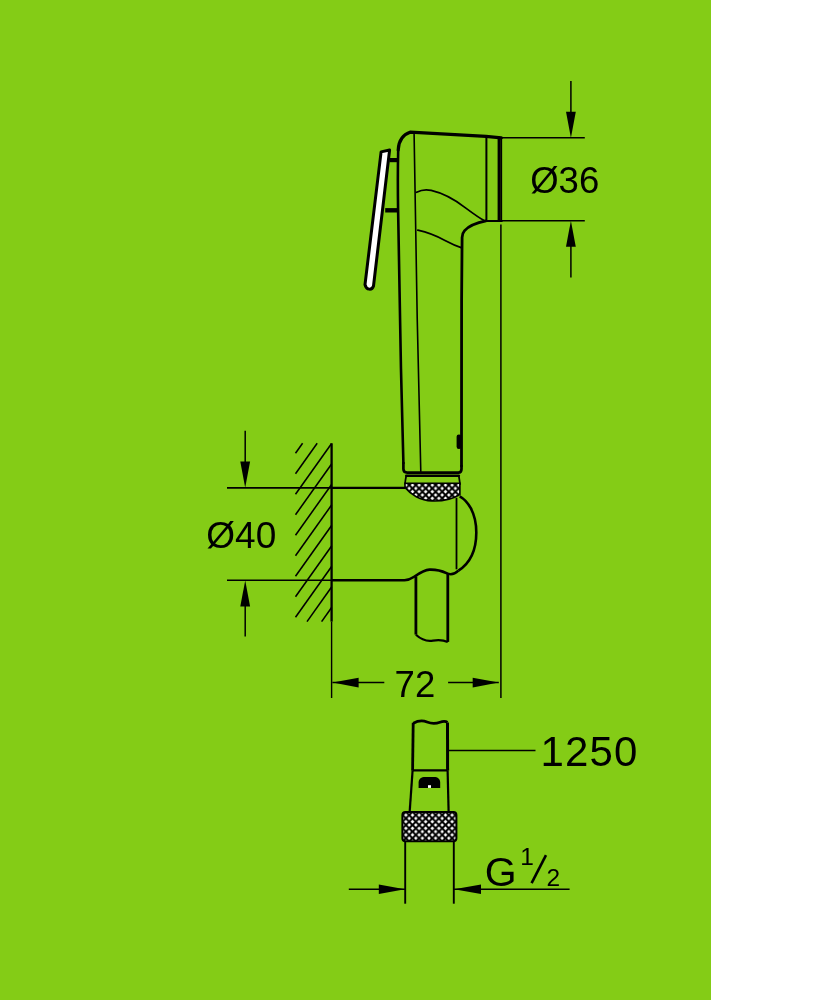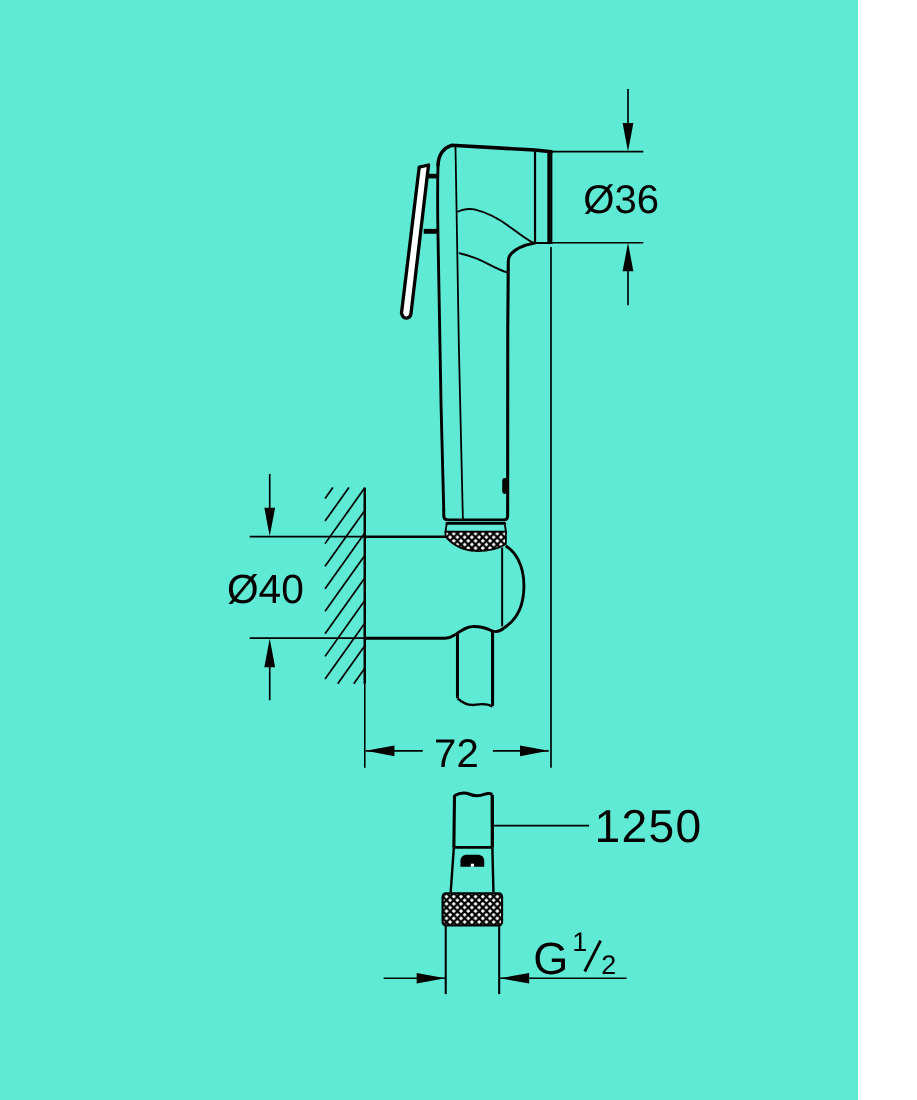--- a/index.html
+++ b/index.html
@@ -1,16 +1,16 @@
 <!DOCTYPE html>
 <html><head>
 <meta charset="utf-8">
 <style>
 html,body{margin:0;padding:0;background:#fff;}
-#page{position:relative;width:780px;height:1000px;background:#5eead4;overflow:hidden;}
+#page{position:relative;width:711px;height:1000px;background:#84cc16;overflow:hidden;}
 svg{position:absolute;top:0;left:0;}
 text{font-family:"Liberation Sans",sans-serif;fill:#000;}
 </style>
 </head>
 <body>
 <div id="page">
 <svg width="834" height="1000" viewBox="0 0 834 1000">
 <defs>
 <pattern id="kn" width="6.6" height="6.6" patternUnits="userSpaceOnUse">
  <rect width="6.6" height="6.6" fill="#000"></rect>

